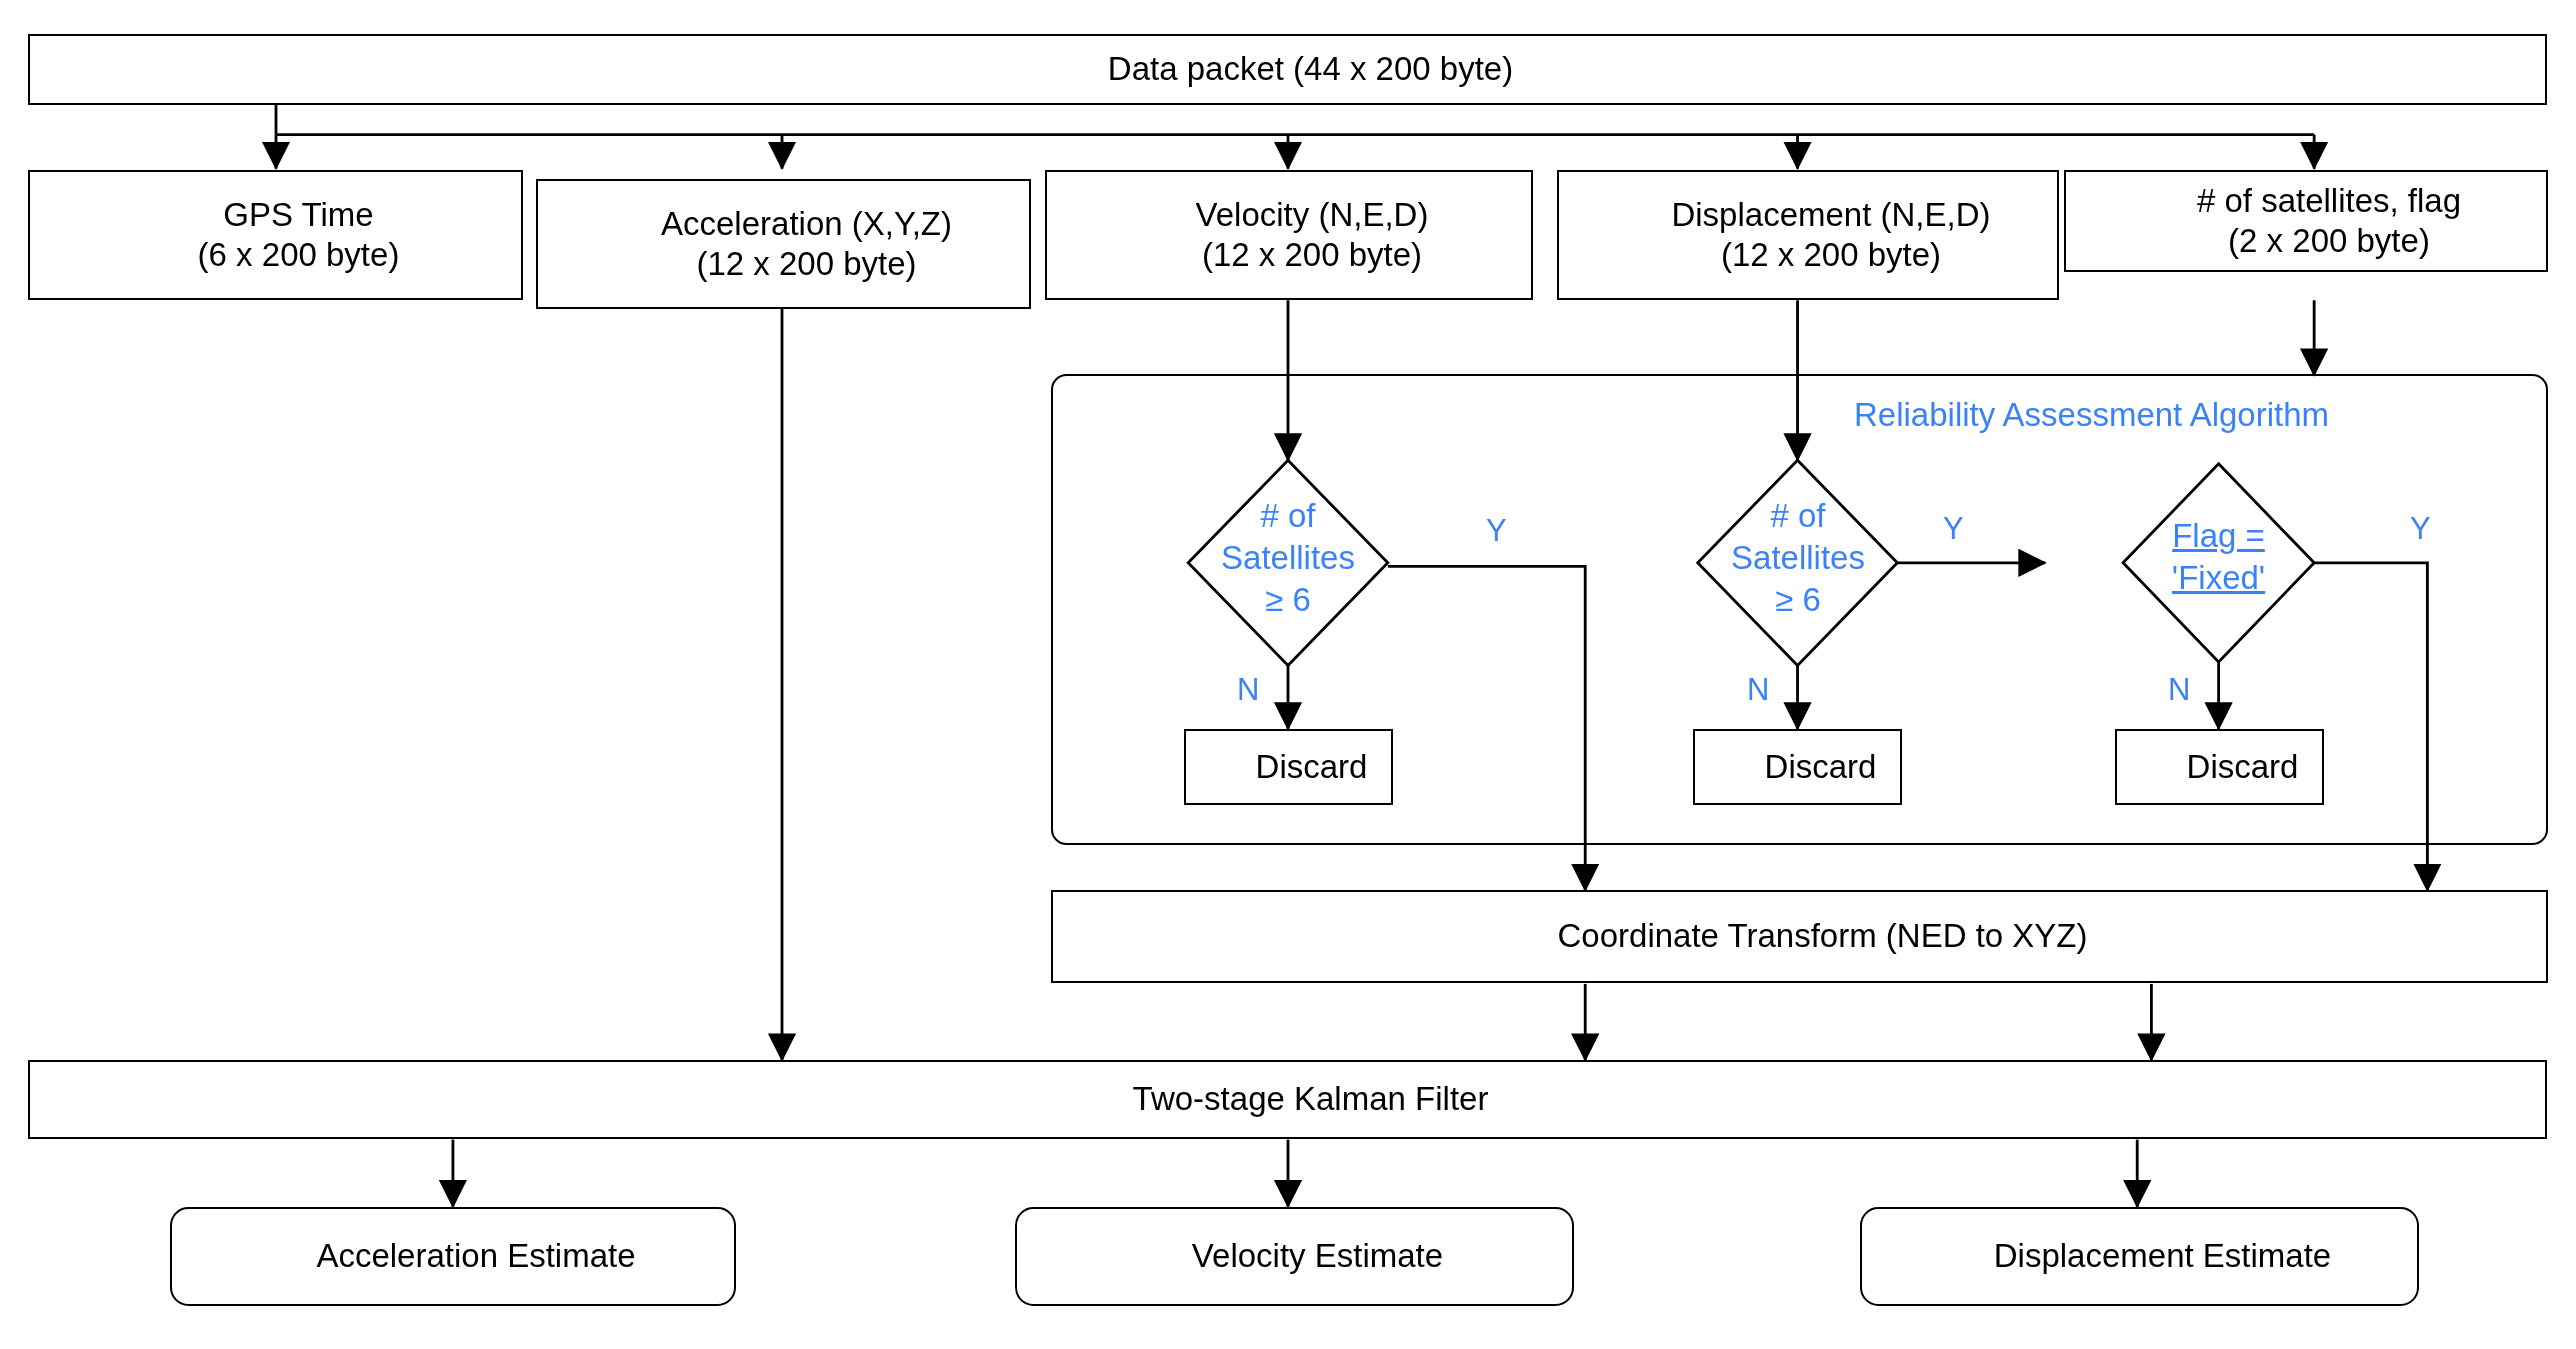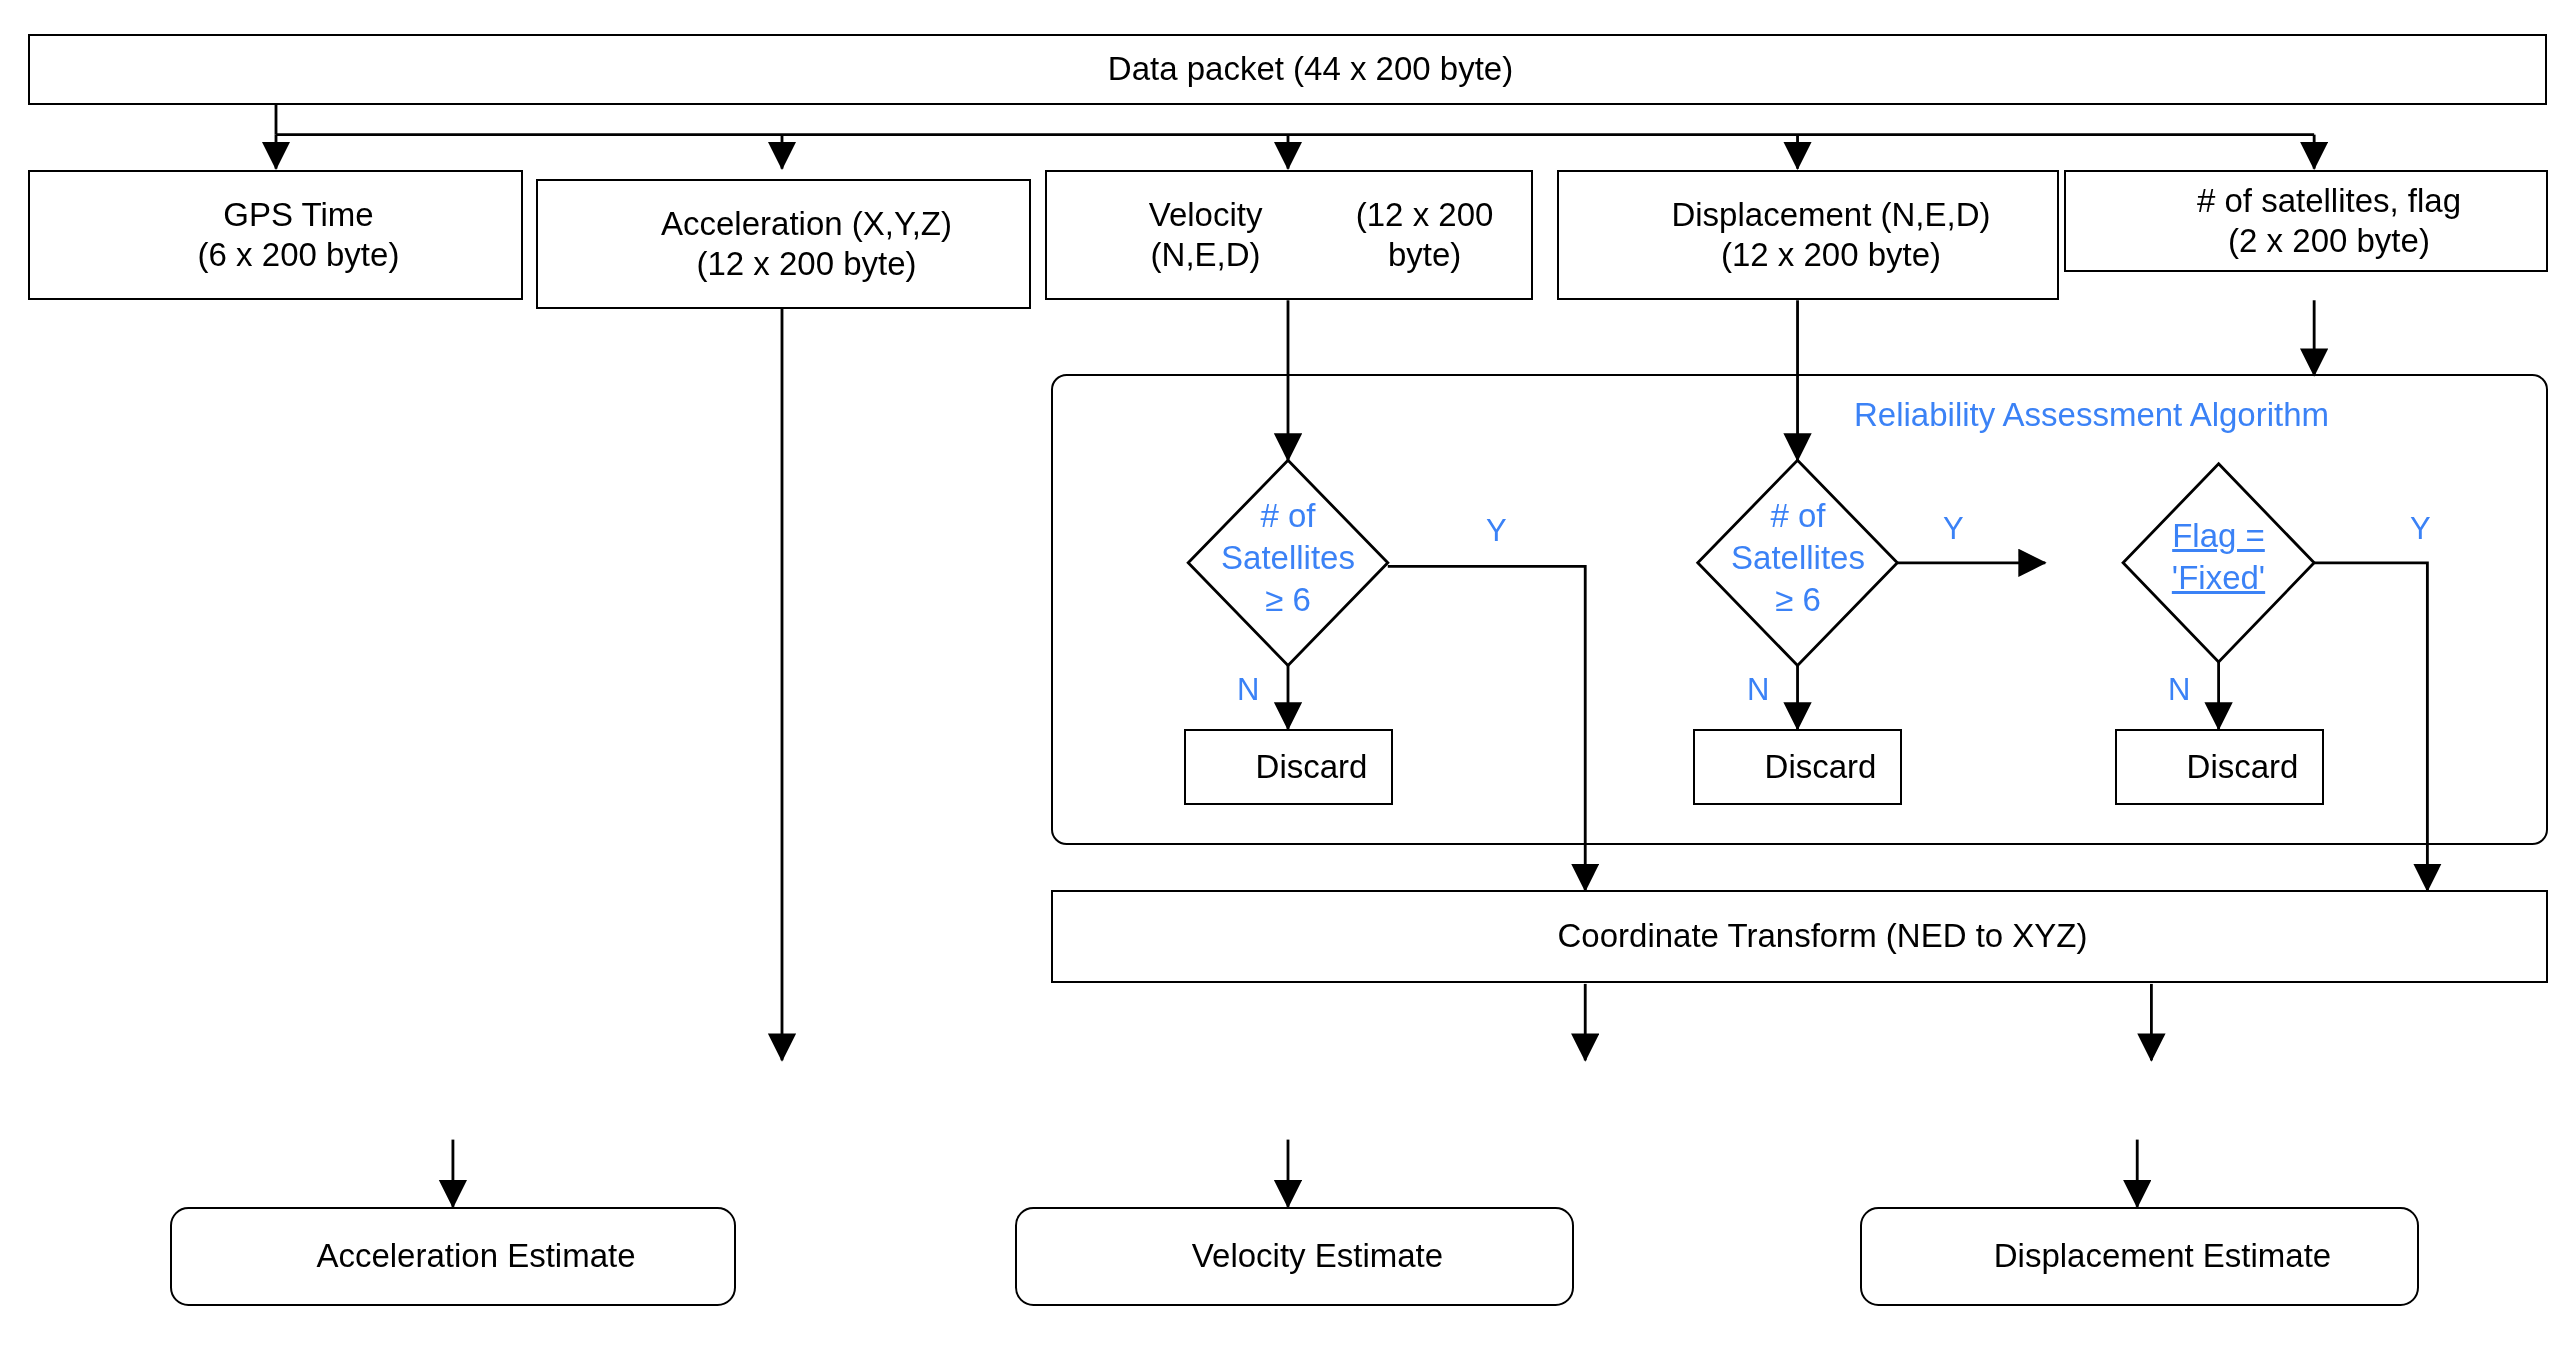--- a/index.html
+++ b/index.html
@@ -82,21 +82,21 @@
   <div class="box t1" style="left:28px;top:170px;width:495px;height:130px;flex-direction:column;">
     <span>GPS Time</span>
     <span class="small">(6 x 200 byte)</span>
   </div>
 
   <div class="box t1" style="left:536px;top:179px;width:495px;height:130px;flex-direction:column;">
     <span>Acceleration (X,Y,Z)</span>
     <span class="small">(12 x 200 byte)</span>
   </div>
 
-  <div class="box t1" style="left:1045px;top:170px;width:488px;height:130px;flex-direction:row;">
+  <div class="box t1" style="left:1045px;top:170px;width:488px;height:130px;flex-direction:column;">
     <span>Velocity (N,E,D)</span>
     <span class="small">(12 x 200 byte)</span>
   </div>
 
   <div class="box t1" style="left:1547px;top:170px;width:502px;height:130px;flex-direction:column;margin-left:10px;">
     <span>Displacement (N,E,D)</span>
     <span class="small">(12 x 200 byte)</span>
   </div>
 
   <div class="box t1" style="left:2064px;top:170px;width:484px;height:102px;flex-direction:column;">
@@ -136,20 +136,23 @@
     <span>Discard</span>
   </div>
   <div class="box t1" style="left:2115px;top:729px;width:209px;height:76px;">
     <span>Discard</span>
   </div>
 
   <div class="box t1" style="left:1051px;top:890px;width:1497px;height:93px;text-align:center;">
     <span>Coordinate Transform (NED to XYZ)</span>
   </div>
 
+  <div class="box t1" style="left:28px;top:1060px;width:2519px;height:79px;">
+    <span>Two-stage Kalman Filter</span>
+  </div>
 
   <div class="box rbox t1" style="left:170px;top:1207px;width:566px;height:99px;">
     <span>Acceleration Estimate</span>
   </div>
   <div class="box rbox t1" style="left:1015px;top:1207px;width:559px;height:99px;">
     <span>Velocity Estimate</span>
   </div>
   <div class="box rbox t1" style="left:1860px;top:1207px;width:559px;height:99px;">
     <span>Displacement Estimate</span>
   </div>

